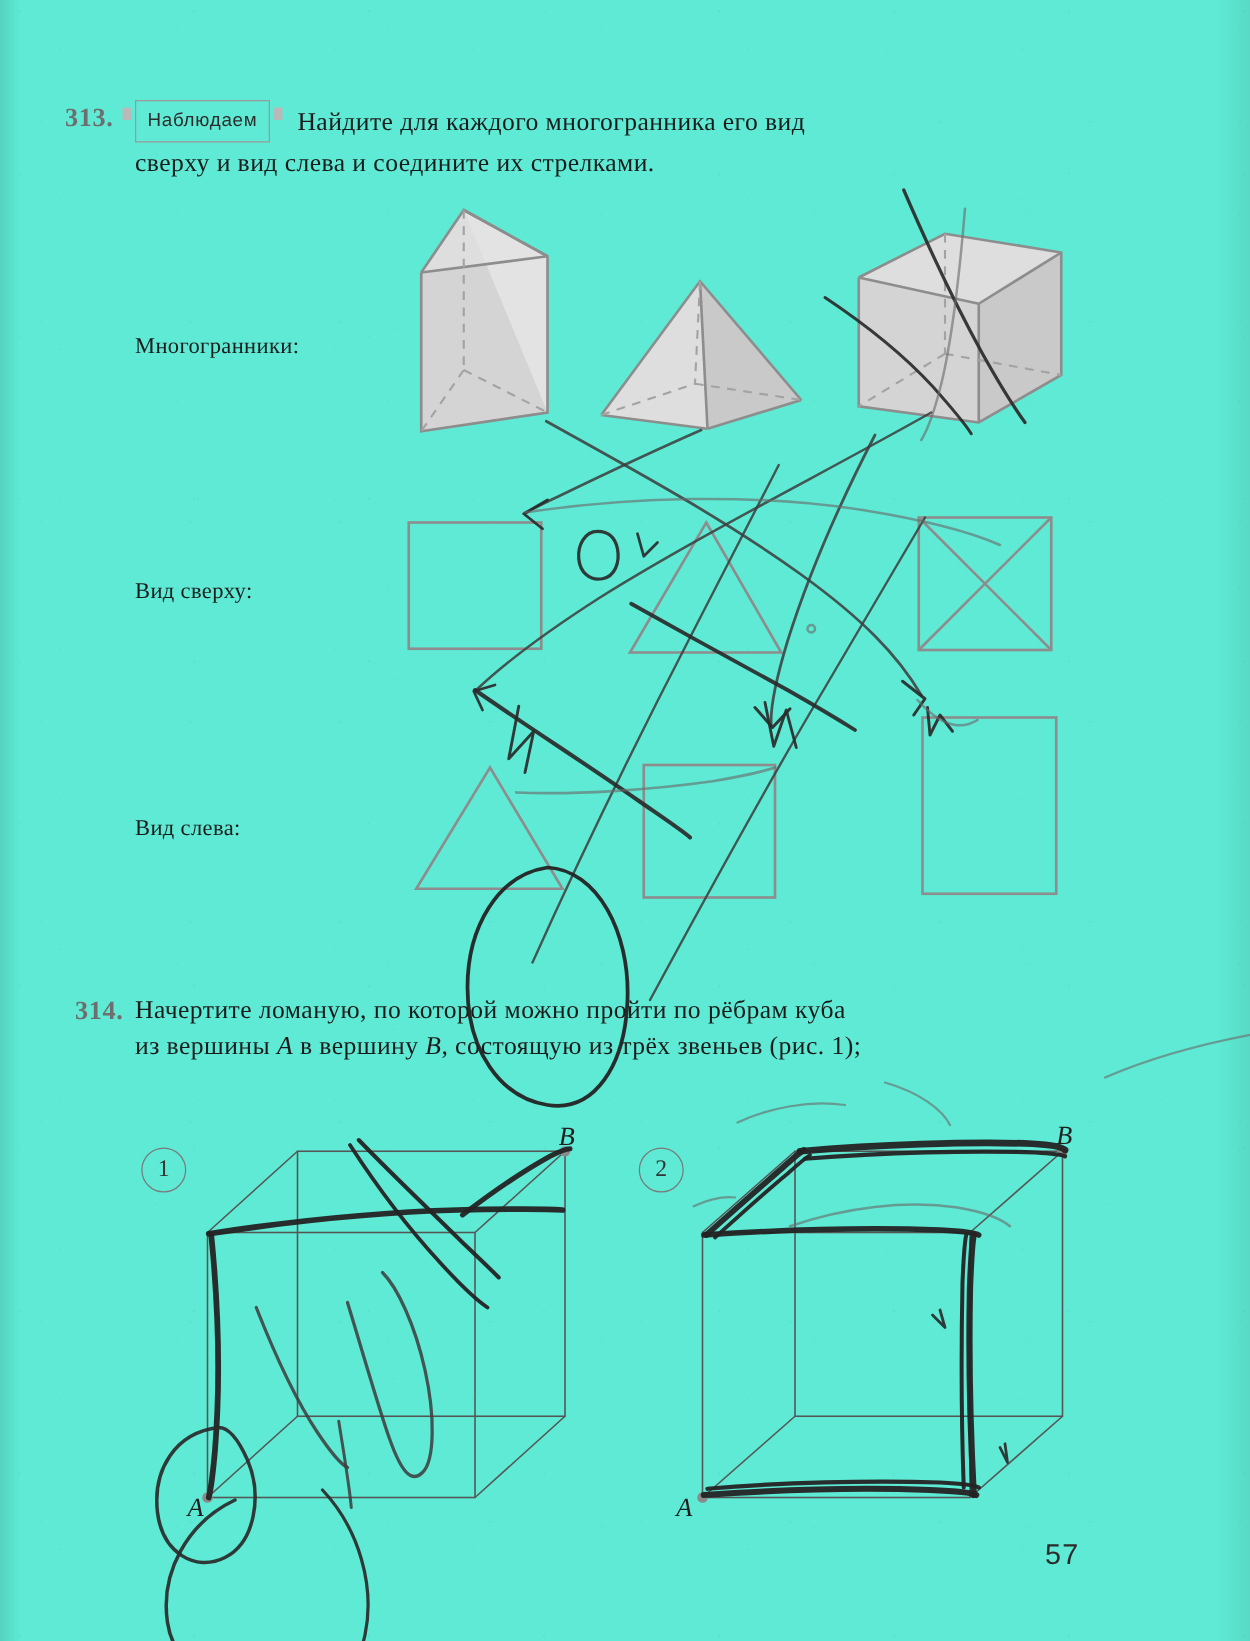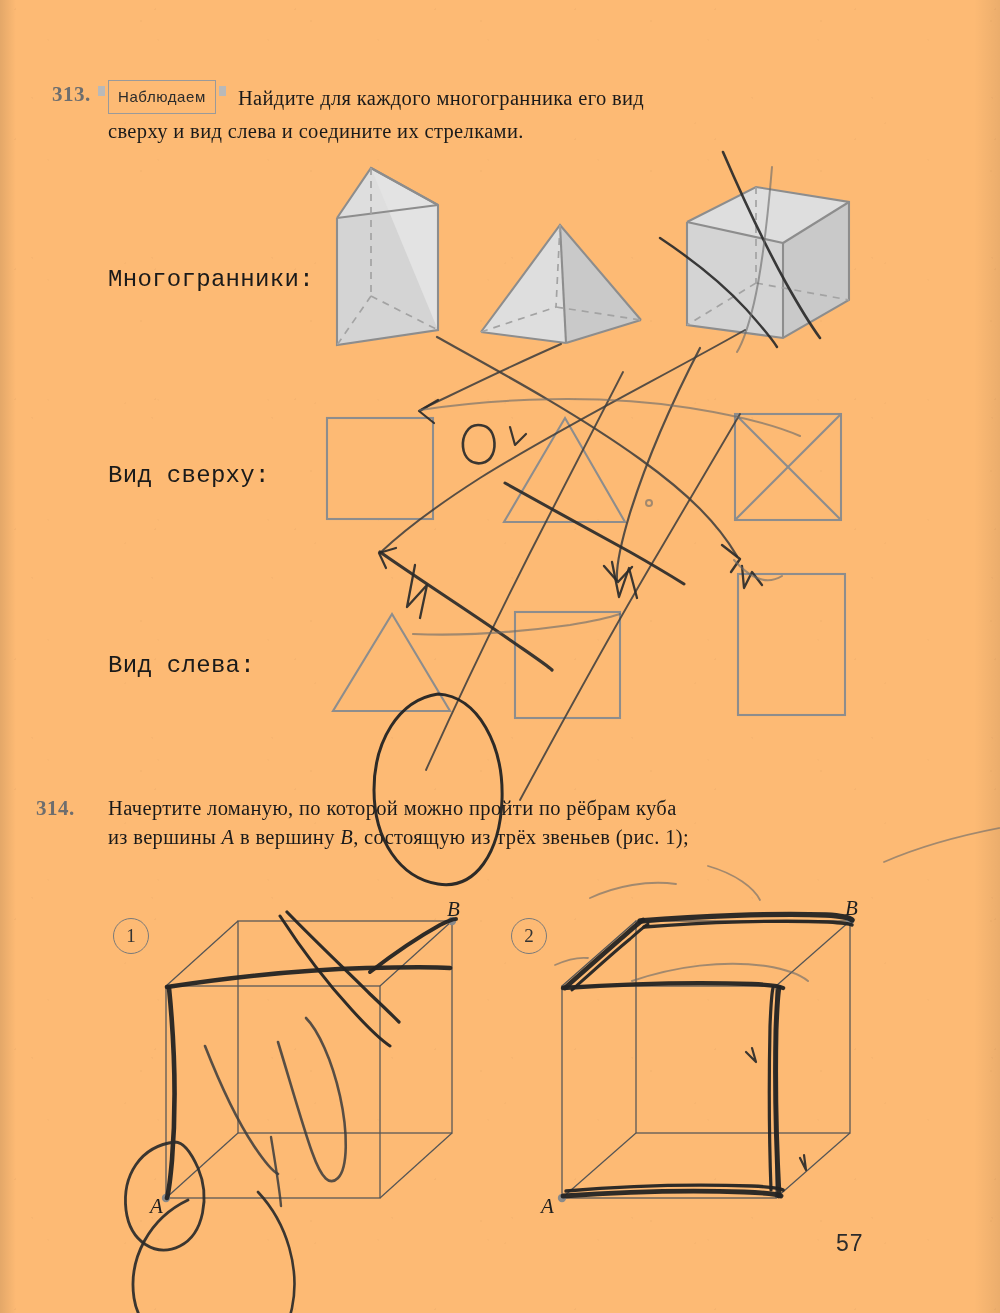--- a/index.html
+++ b/index.html
@@ -10,21 +10,21 @@
   }
   body {
     font-family: "Liberation Serif", serif;
     color: #111111;
   }
   #page {
     position: relative;
     width: 1000px;
     height: 1313px;
     margin: 0 auto;
-    background: #fdba74;
+    background: #5eead4;
     overflow: hidden;
   }
 
   
   .scan-noise {
     position: absolute;
     inset: 0;
     pointer-events: none;
     opacity: .55;
     background-image:
@@ -85,22 +85,22 @@
     width: 7px; height: 10px;
     background: #b9b9b9;
     top: 5px;
   }
   .tag-marker.left  { left: -11px; }
   .tag-marker.right { right: -11px; }
 
   
   .row-label {
     position: absolute;
-    font-family: Liberation Mono, monospace;
-    font-size: 24px;
+    font-family: Liberation Serif, serif;
+    font-size: 18px;
     color: #1a1a1a;
     letter-spacing: .3px;
     white-space: nowrap;
   }
 
   
   .layer {
     position: absolute;
     left: 0; top: 0;
     width: 1000px; height: 1313px;
@@ -173,21 +173,21 @@
         <span class="tag-marker right"></span>
       </span><span>Найдите для каждого многогранника его вид</span>
     </span>
     <span class="ln" style="margin-top:3px;">сверху и вид слева и соедините их стрелками.</span>
   </div>
 
   <div class="row-label" style="left:108px; top:266px;">Многогранники:</div>
   <div class="row-label" style="left:108px; top:462px;">Вид сверху:</div>
   <div class="row-label" style="left:108px; top:652px;">Вид слева:</div>
 
-  <div class="ex-num" style="left:36px; top:796px;">314.</div>
+  <div class="ex-num" style="left:60px; top:796px;">314.</div>
 
   <div class="ex-body" style="left:108px; top:794px; width:840px;">
     <span class="ln">Начертите ломаную, по которой можно пройти по рёбрам куба</span>
     <span class="ln">
       <span>из вершины </span><em>A</em><span> в вершину </span><em>B</em><span>, состоящую из трёх звеньев (рис. 1);</span>
     </span>
   </div>
 
   <div class="fig-num-circle" style="left:113px; top:918px;">1</div>
   <div class="fig-num-circle" style="left:511px; top:918px;">2</div>

